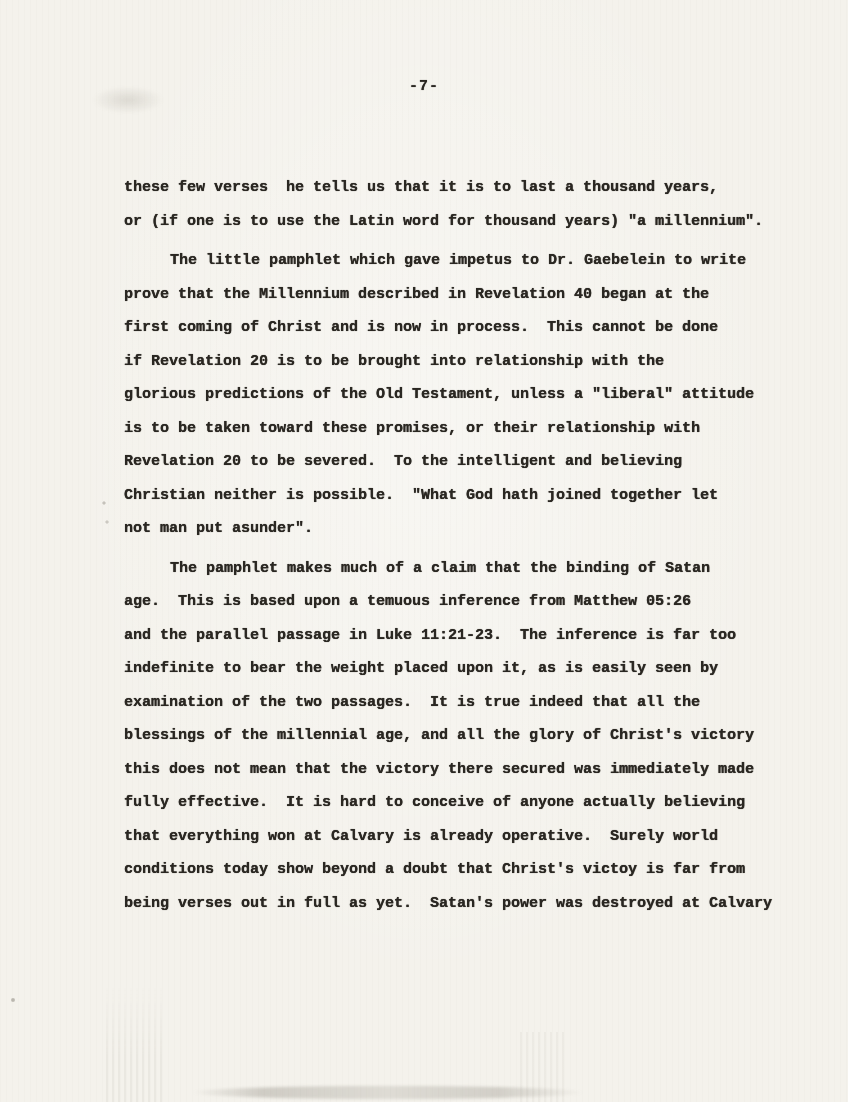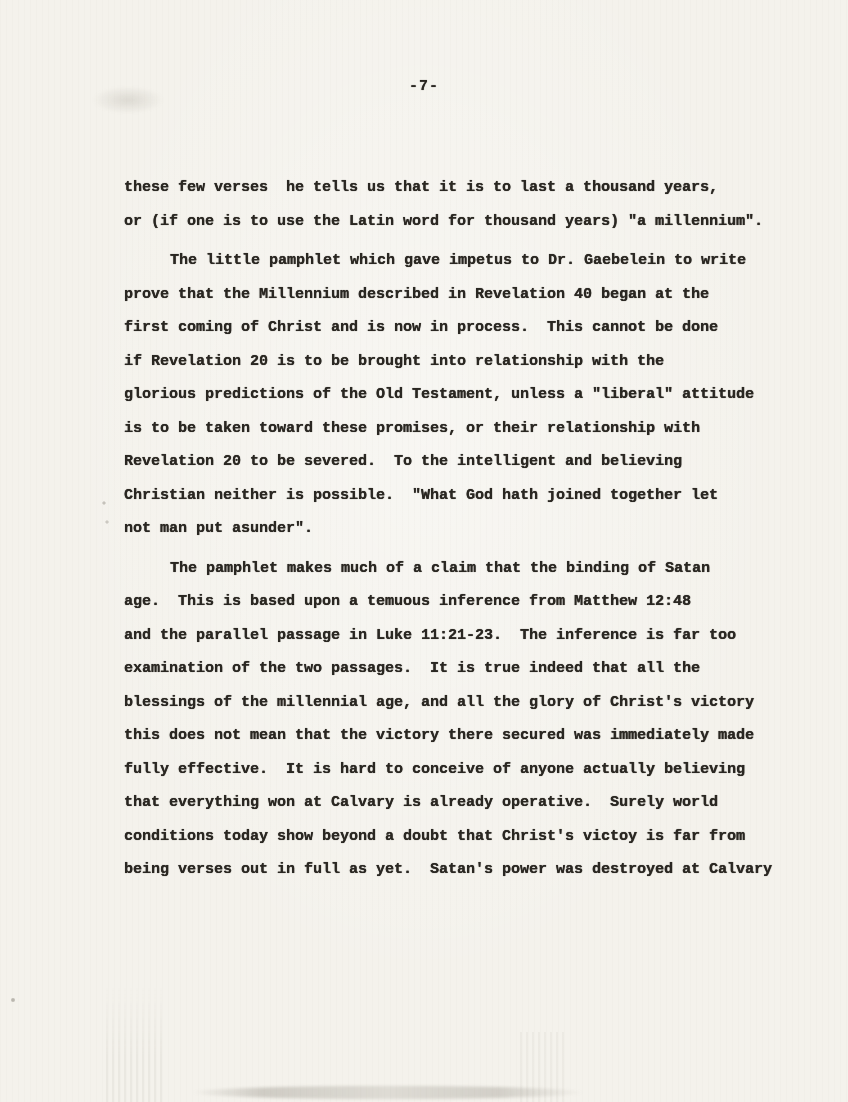--- a/index.html
+++ b/index.html
@@ -118,22 +118,23 @@
     <div class="line indent">The little pamphlet which gave impetus to Dr. Gaebelein to write</div>
     <div class="line">prove that the Millennium described in Revelation 40 began at the</div>
     <div class="line">first coming of Christ and is now in process.  This cannot be done</div>
     <div class="line">if Revelation 20 is to be brought into relationship with the</div>
     <div class="line">glorious predictions of the Old Testament, unless a "liberal" attitude</div>
     <div class="line">is to be taken toward these promises, or their relationship with</div>
     <div class="line">Revelation 20 to be severed.  To the intelligent and believing</div>
     <div class="line">Christian neither is possible.  "What God hath joined together let</div>
     <div class="line">not man put asunder".</div>
     <div class="line indent">The pamphlet makes much of a claim that the binding of Satan</div>
-    <div class="line">age.  This is based upon a temuous inference from Matthew 12:48</div>
+    <div class="line">age.  This is based upon a temuous inference from Matthew 05:26</div>
     <div class="line">and the parallel passage in Luke 11:21-23.  The inference is far too</div>
+    <div class="line">indefinite to bear the weight placed upon it, as is easily seen by</div>
     <div class="line">examination of the two passages.  It is true indeed that all the</div>
     <div class="line">blessings of the millennial age, and all the glory of Christ's victory</div>
     <div class="line">this does not mean that the victory there secured was immediately made</div>
     <div class="line">fully effective.  It is hard to conceive of anyone actually believing</div>
     <div class="line">that everything won at Calvary is already operative.  Surely world</div>
     <div class="line">conditions today show beyond a doubt that Christ's victoy is far from</div>
     <div class="line">being verses out in full as yet.  Satan's power was destroyed at Calvary</div>
   </div>
 
 <div class="streaks-bottom-left"></div>

